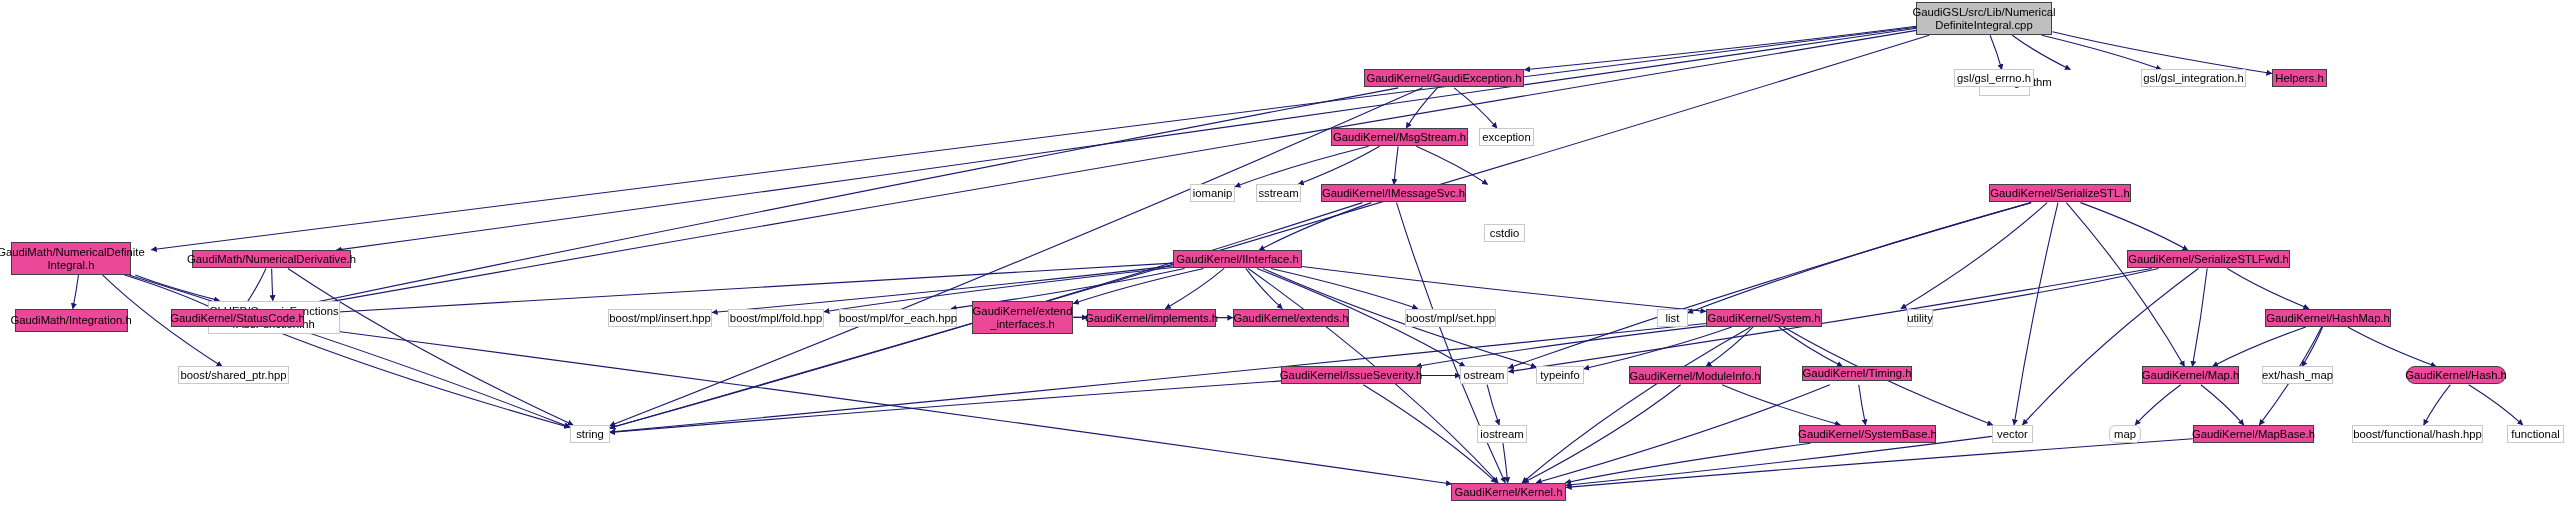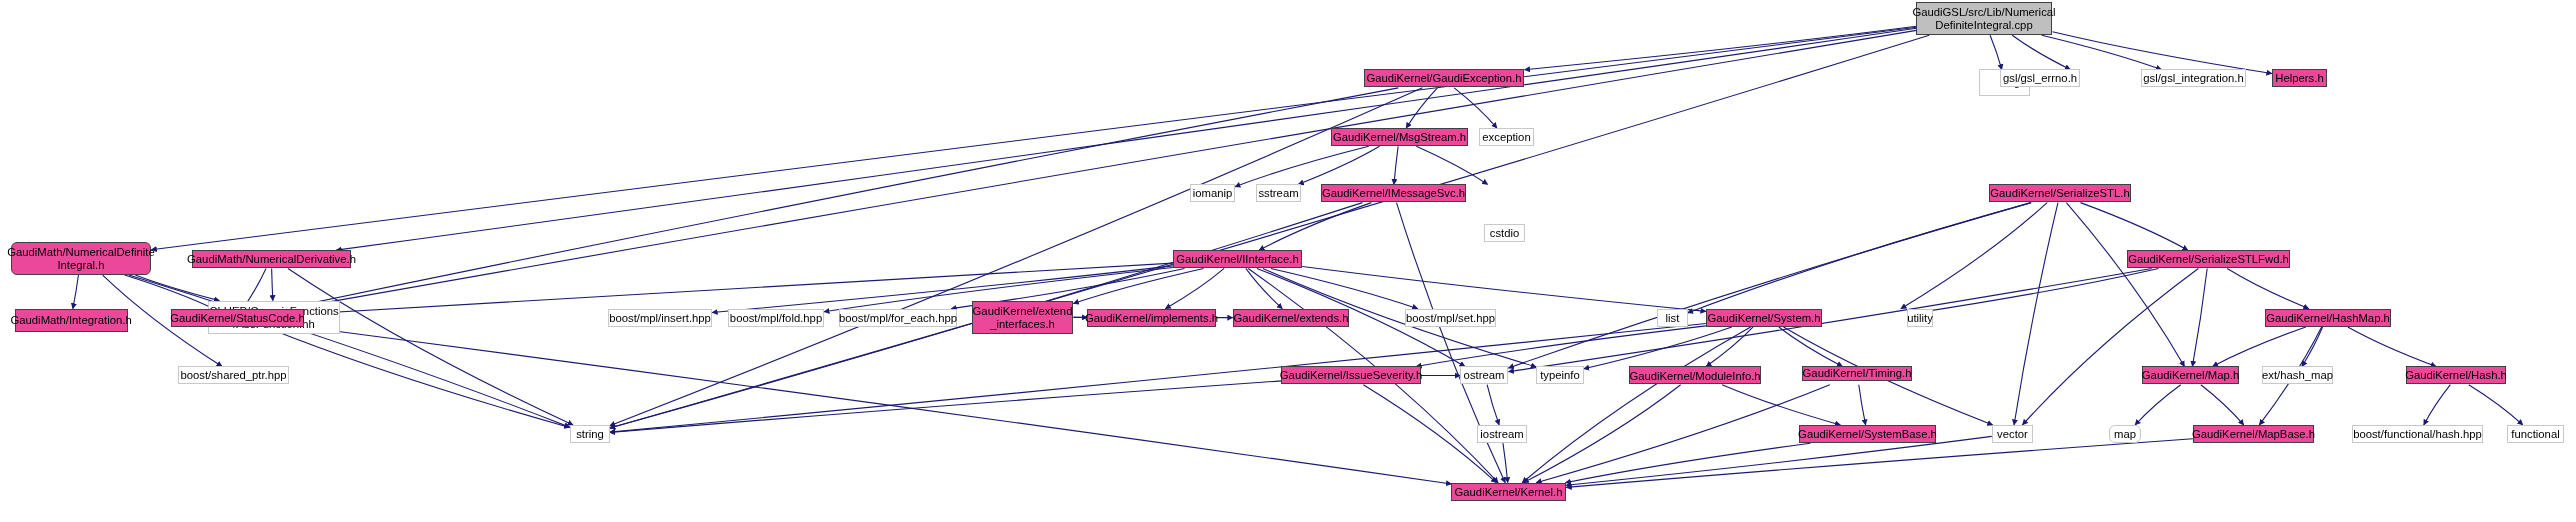--- a/index.html
+++ b/index.html
@@ -143,32 +143,32 @@
         <path d="M 2055.5 606.0 Q 2059.4 633.0 2062.0 660.0" fill="none" stroke="#191970" stroke-width="1.5" marker-end="url(#arrow)"></path>
         <path d="M 2476.0 606.0 Q 2275.0 633.0 2141.0 660.0" fill="none" stroke="#191970" stroke-width="1.5" marker-end="url(#arrow)"></path>
         <path d="M 2724.0 596.7 Q 2469.0 630.1 2142.0 663.5" fill="none" stroke="#191970" stroke-width="1.5" marker-end="url(#arrow)"></path>
         <path d="M 2999.0 599.9 Q 2534.5 633.2 2142.0 666.4" fill="none" stroke="#191970" stroke-width="1.5" marker-end="url(#arrow)"></path>
       </g>
   </svg>
   <div id="nodes-group">
       <div class="node root" style="left: 1916px; top: 2.2px; width: 136px; height: 33px;"><span class="label">GaudiGSL/src/Lib/Numerical
 DefiniteIntegral.cpp</span></div>
       <div class="node external" style="left: 1979px; top: 69px; width: 51px; height: 27px; padding-left: 48px;"><span class="label">algorithm</span></div>
-      <div class="node external" style="left: 2000px; top: 69px; width: 80px; height: 18.3px; align-items: center;"><span class="label">gsl/gsl_errno.h</span></div>
+      <div class="node external" style="left: 1954px; top: 69px; width: 80px; height: 18.3px; align-items: center;"><span class="label">gsl/gsl_errno.h</span></div>
       <div class="node external" style="left: 2141px; top: 69px; width: 105px; height: 18.3px;"><span class="label">gsl/gsl_integration.h</span></div>
       <div class="node internal" style="left: 2272px; top: 69px; width: 55px; height: 18.3px;"><span class="label">Helpers.h</span></div>
       <div class="node internal" style="left: 1364px; top: 69px; width: 160px; height: 18.3px;"><span class="label">GaudiKernel/GaudiException.h</span></div>
       <div class="node internal" style="left: 1331px; top: 128px; width: 137px; height: 18.3px;"><span class="label">GaudiKernel/MsgStream.h</span></div>
       <div class="node external" style="left: 1479px; top: 128px; width: 55px; height: 18.3px;"><span class="label">exception</span></div>
       <div class="node external" style="left: 1190px; top: 184px; width: 45px; height: 18.3px;"><span class="label">iomanip</span></div>
       <div class="node external" style="left: 1256px; top: 184px; width: 45px; height: 18.3px;"><span class="label">sstream</span></div>
       <div class="node internal" style="left: 1321px; top: 184px; width: 145px; height: 18.3px;"><span class="label">GaudiKernel/IMessageSvc.h</span></div>
       <div class="node external" style="left: 1484px; top: 184px; width: 41px; height: 18.3px; margin-top: 40px;"><span class="label">cstdio</span></div>
       <div class="node internal" style="left: 1989px; top: 184px; width: 142px; height: 18.3px;"><span class="label">GaudiKernel/SerializeSTL.h</span></div>
-      <div class="node internal" style="left: 11px; top: 242px; width: 140px; height: 33px; border-radius: 6px;"><span class="label">GaudiMath/NumericalDefinite
+      <div class="node internal" style="left: 11px; top: 242px; width: 120px; height: 33px;"><span class="label">GaudiMath/NumericalDefinite
 Integral.h</span></div>
       <div class="node internal" style="left: 192px; top: 250px; width: 159px; height: 18.3px;"><span class="label">GaudiMath/NumericalDerivative.h</span></div>
       <div class="node internal" style="left: 1173px; top: 250px; width: 129px; height: 18.3px;"><span class="label">GaudiKernel/IInterface.h</span></div>
       <div class="node internal" style="left: 2127px; top: 250px; width: 163px; height: 18.3px;"><span class="label">GaudiKernel/SerializeSTLFwd.h</span></div>
       <div class="node internal" style="left: 14.6px; top: 309px; width: 113px; height: 23px;"><span class="label">GaudiMath/Integration.h</span></div>
       <div class="node external" style="left: 208px; top: 301px; width: 132px; height: 33px;"><span class="label">CLHEP/GenericFunctions
 /AbsFunction.hh</span></div>
       <div class="node internal" style="left: 171px; top: 309px; width: 133px; height: 18.3px;"><span class="label">GaudiKernel/StatusCode.h</span></div>
       <div class="node external" style="left: 608px; top: 309px; width: 104px; height: 18.3px;"><span class="label">boost/mpl/insert.hpp</span></div>
       <div class="node external" style="left: 728px; top: 309px; width: 96px; height: 18.3px;"><span class="label">boost/mpl/fold.hpp</span></div>
@@ -183,21 +183,21 @@
       <div class="node external" style="left: 1867px; top: 309px; width: 26px; height: 18.3px; margin-left: 40px;"><span class="label">utility</span></div>
       <div class="node internal" style="left: 2265px; top: 309px; width: 126px; height: 18.3px;"><span class="label">GaudiKernel/HashMap.h</span></div>
       <div class="node external" style="left: 178px; top: 366px; width: 111px; height: 18.3px;"><span class="label">boost/shared_ptr.hpp</span></div>
       <div class="node internal" style="left: 1281px; top: 366px; width: 140px; height: 18.3px;"><span class="label">GaudiKernel/IssueSeverity.h</span></div>
       <div class="node external" style="left: 1460px; top: 366px; width: 48px; height: 18.3px;"><span class="label">ostream</span></div>
       <div class="node external" style="left: 1536px; top: 366px; width: 48px; height: 18.3px;"><span class="label">typeinfo</span></div>
       <div class="node internal" style="left: 1629px; top: 366px; width: 132px; height: 18px; align-items: flex-end;"><span class="label">GaudiKernel/ModuleInfo.h</span></div>
       <div class="node internal" style="left: 1802px; top: 366px; width: 110px; height: 15px;"><span class="label">GaudiKernel/Timing.h</span></div>
       <div class="node internal" style="left: 2142px; top: 366px; width: 97px; height: 18.3px; justify-content: center;"><span class="label">GaudiKernel/Map.h</span></div>
       <div class="node external" style="left: 2262px; top: 366px; width: 71px; height: 18.3px;"><span class="label">ext/hash_map</span></div>
-      <div class="node internal" style="left: 2406px; top: 366px; width: 100px; height: 18.3px;"><span class="label">GaudiKernel/Hash.h</span></div>
+      <div class="node internal" style="left: 2406px; top: 366px; width: 100px; height: 18.3px; border-radius: 9px;"><span class="label">GaudiKernel/Hash.h</span></div>
       <div class="node external" style="left: 570px; top: 425px; width: 40px; height: 18.3px;"><span class="label">string</span></div>
       <div class="node external" style="left: 1477px; top: 425px; width: 50px; height: 18.3px;"><span class="label">iostream</span></div>
       <div class="node external" style="left: 1992px; top: 425px; width: 41px; height: 18.3px;"><span class="label">vector</span></div>
       <div class="node internal" style="left: 1799px; top: 425px; width: 137px; height: 18.3px;"><span class="label">GaudiKernel/SystemBase.h</span></div>
       <div class="node external" style="left: 2109px; top: 425px; width: 32px; height: 18.3px; border-radius: 6px;"><span class="label">map</span></div>
       <div class="node internal" style="left: 2193px; top: 425px; width: 121px; height: 18.3px;"><span class="label">GaudiKernel/MapBase.h</span></div>
       <div class="node external" style="left: 2352px; top: 425px; width: 131px; height: 18.3px;"><span class="label">boost/functional/hash.hpp</span></div>
       <div class="node external" style="left: 2507px; top: 425px; width: 57px; height: 18.3px;"><span class="label">functional</span></div>
       <div class="node internal" style="left: 1451px; top: 483px; width: 115px; height: 18.3px;"><span class="label">GaudiKernel/Kernel.h</span></div>
     </div>

